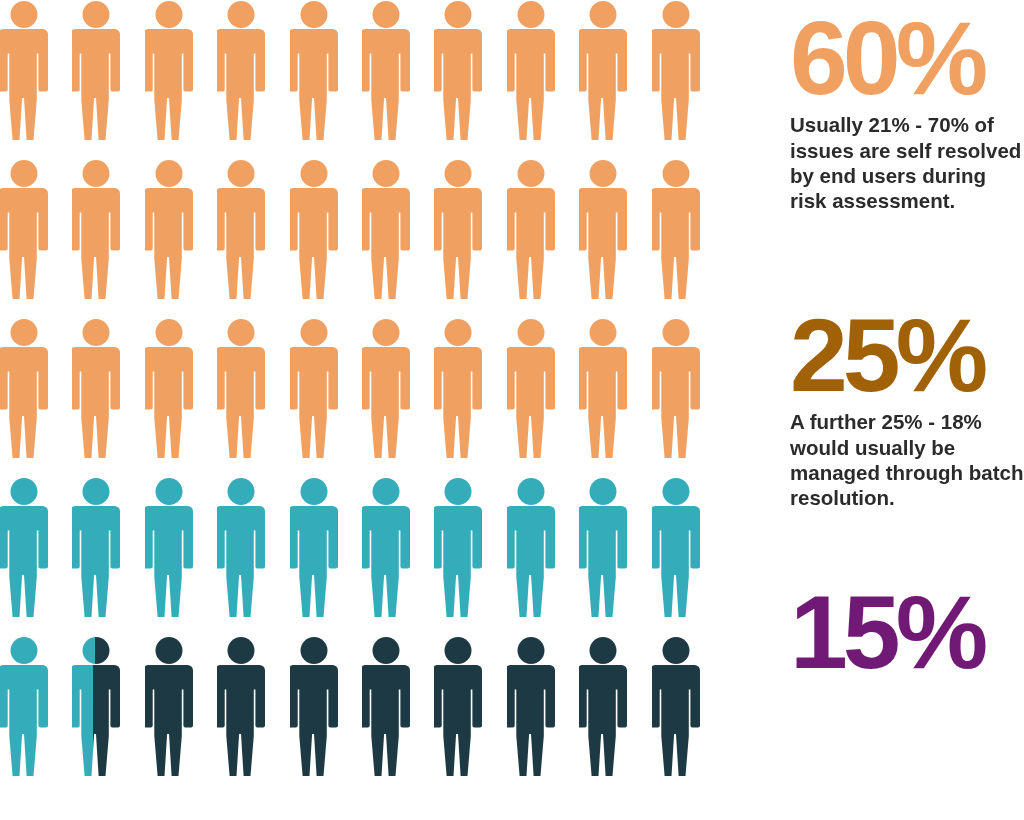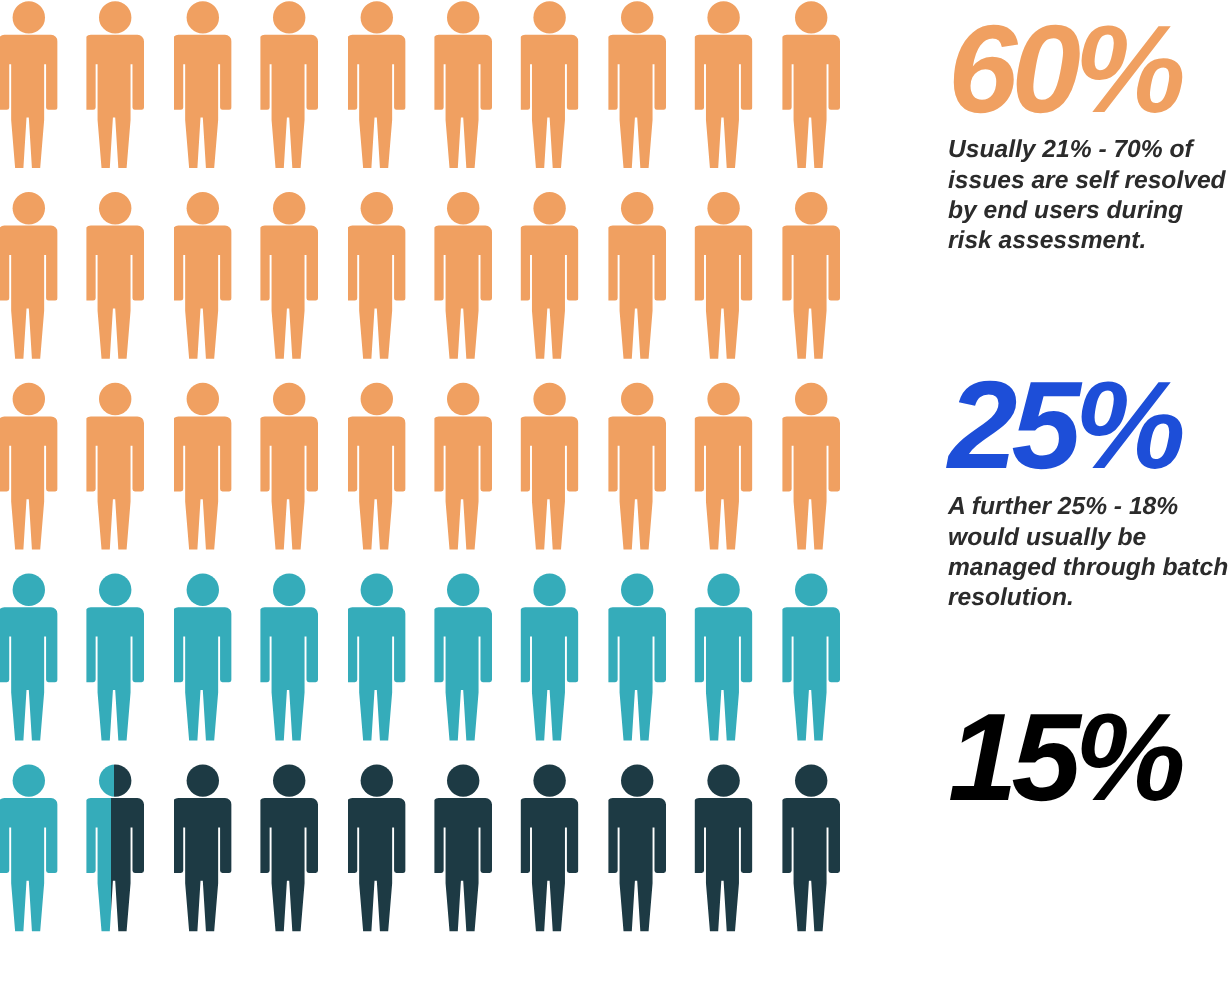--- a/index.html
+++ b/index.html
@@ -13,21 +13,20 @@
     overflow: hidden;
     font-family: "Liberation Sans", sans-serif;
     -webkit-font-smoothing: antialiased;
   }
 
   #infographic {
     position: relative;
     width: 944px;
     height: 820px;
     background: #ffffff;
-    font-style: italic;
   }
 
   
   #pictogram {
     position: absolute;
     left: 0;
     top: 0;
     width: 680px;
     height: 820px;
   }
@@ -81,22 +80,22 @@
     font-family: "Liberation Sans", sans-serif;
     font-weight: bold;
     font-size: 20.5px;
     line-height: 1.23;
     color: #2b2b2b;
     margin: 0;
     padding-top: 9px;
   }
 
   .c-orange { color: #F0A061; }
-  .c-teal   { color: #1d4ed8; }
-  .c-navy   { color: #000000; }
+  .c-teal   { color: #a16207; }
+  .c-navy   { color: #701a75; }
 </style>
 </head>
 <body>
 
 <div id="infographic">
 
   <div id="pictogram">
       <div class="person-row" style="top: 0px;">
         <div class="person" style="left: 0px;">
           <svg viewBox="0 0 48 141" width="48" height="141">

